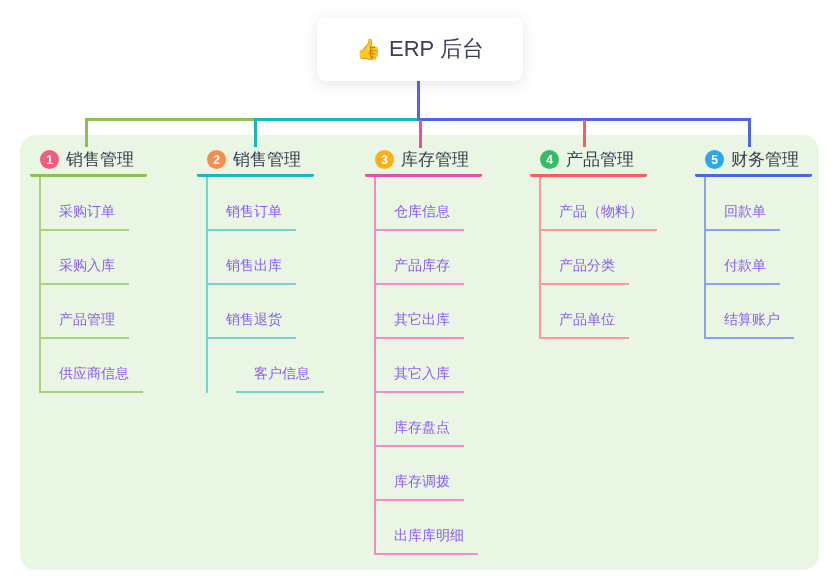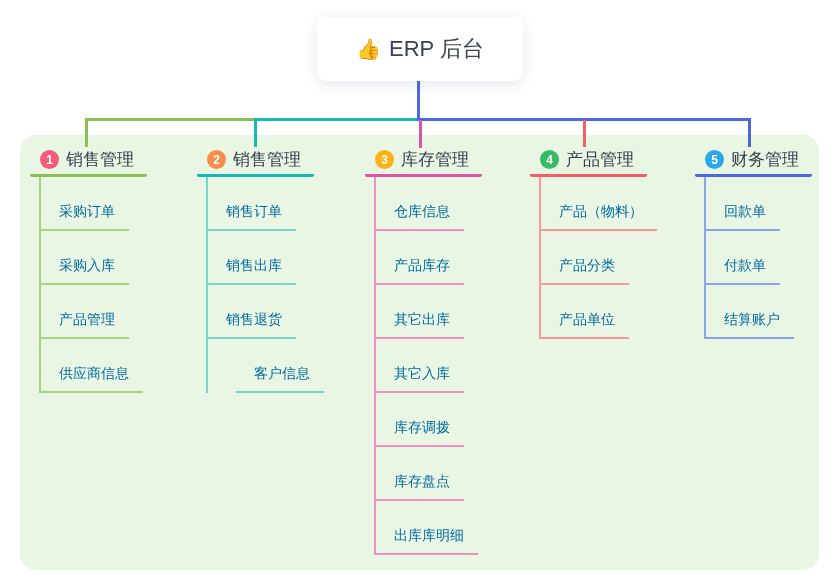--- a/index.html
+++ b/index.html
@@ -41,21 +41,21 @@
   }
   .badge {
     flex:0 0 auto; width:19px; height:19px; border-radius:50%;
     color:#fff; font-size:12px; font-weight:bold;
     display:inline-flex; align-items:center; justify-content:center;
   }
   .children { margin-left:9px; border-left:2px solid; }
   .child-row { height:54px; display:flex; align-items:flex-end; }
   .child-label {
     border-bottom:2px solid; padding:0 14px 8px 18px;
-    font-size:14px; color:#0369a1; white-space:nowrap;
+    font-size:14px; color:#8b5cf6; white-space:nowrap;
   }
 </style>
 </head>
 <body>
 
 <div class="canvas"></div>
 
 <div class="root-node">
   <span class="emoji">👍</span>
   <span>ERP 后台</span>
@@ -123,24 +123,24 @@
       <div class="child-row">
         <span class="child-label" style="border-bottom-color: rgb(238, 144, 199);">产品库存</span>
       </div>
       <div class="child-row">
         <span class="child-label" style="border-bottom-color: rgb(238, 144, 199);">其它出库</span>
       </div>
       <div class="child-row">
         <span class="child-label" style="border-bottom-color: rgb(238, 144, 199);">其它入库</span>
       </div>
       <div class="child-row">
-        <span class="child-label" style="border-bottom-color: rgb(238, 144, 199);">库存调拨</span>
+        <span class="child-label" style="border-bottom-color: rgb(238, 144, 199);">库存盘点</span>
       </div>
       <div class="child-row">
-        <span class="child-label" style="border-bottom-color: rgb(238, 144, 199);">库存盘点</span>
+        <span class="child-label" style="border-bottom-color: rgb(238, 144, 199);">库存调拨</span>
       </div>
       <div class="child-row">
         <span class="child-label" style="border-bottom-color: rgb(238, 144, 199);">出库库明细</span>
       </div>
     </div>
   </div>
 <div class="branch" style="left:530px;">
     <div class="branch-header" style="border-bottom-color: rgb(245, 95, 98);">
       <span class="badge" style="background: rgb(54, 188, 102);">4</span>
       <span>产品管理</span>

